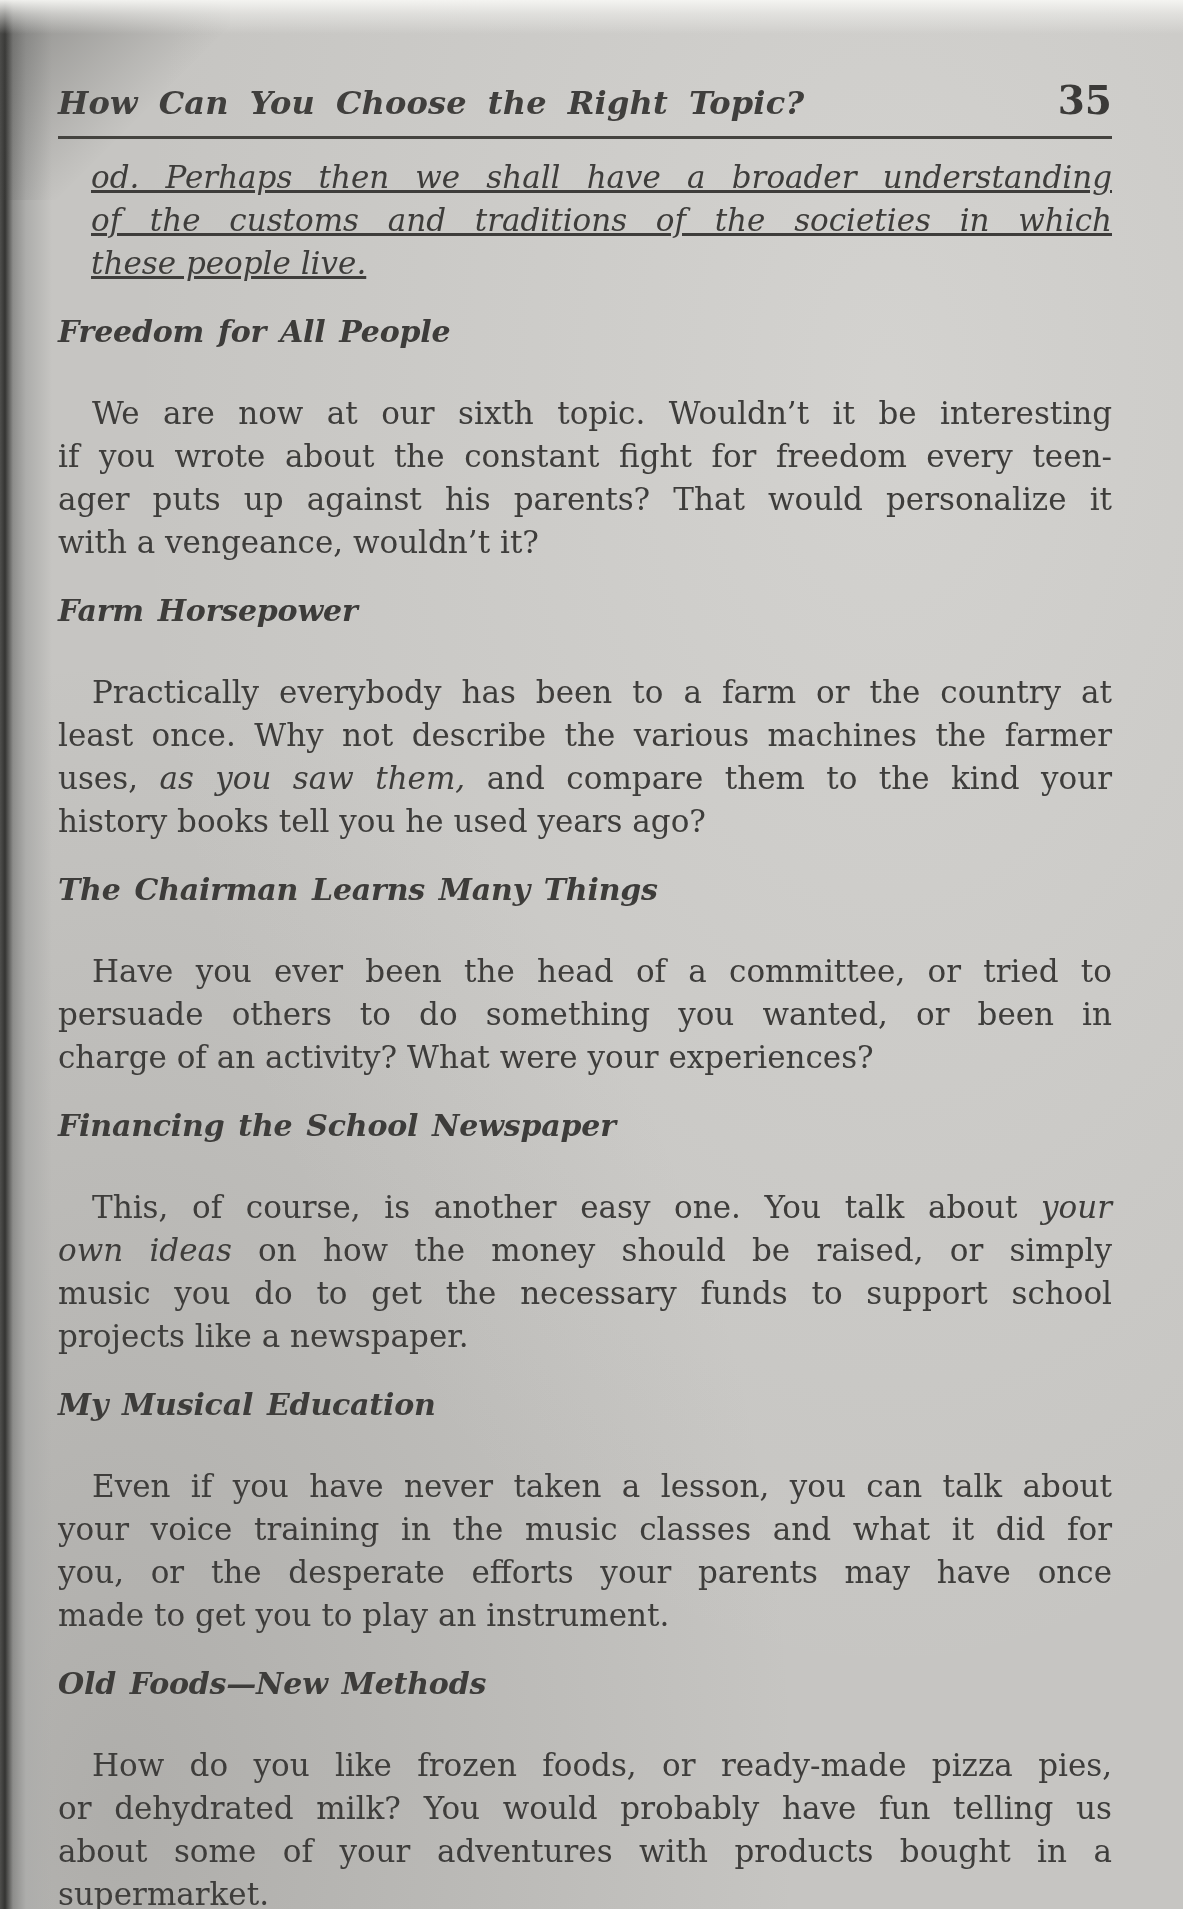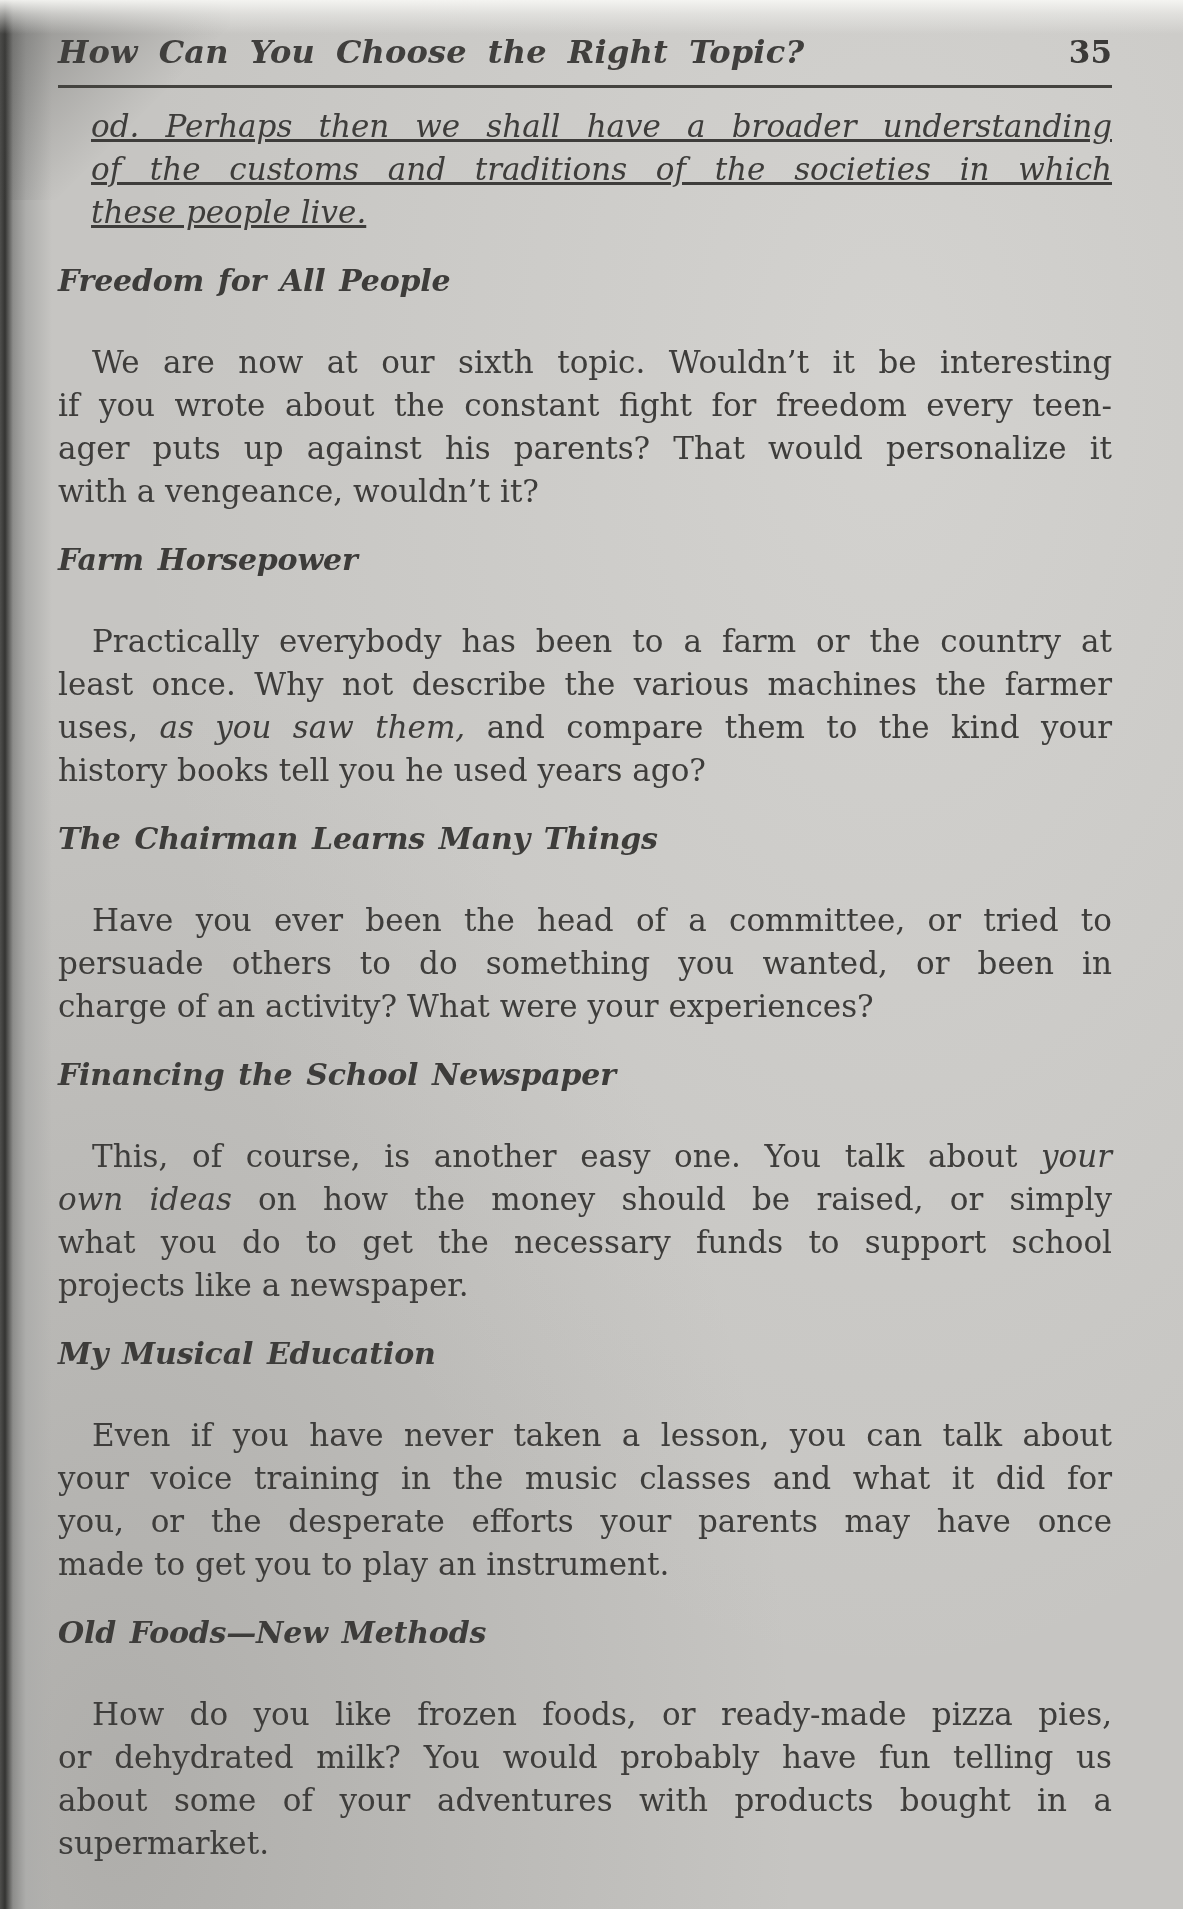--- a/index.html
+++ b/index.html
@@ -35,29 +35,29 @@
       rgba(246,246,243,0.95) 0px, rgba(240,240,237,0.55) 14px, rgba(0,0,0,0) 34px);
     z-index: 4;
   }
   
   .content {
     position: absolute; left: 58px; top: 0; width: 1054px;
     z-index: 5;
   }
   .running-head {
     display: flex; justify-content: space-between; align-items: baseline;
-    padding-top: 32px;
+    padding-top: 80px;
   }
   .head-title {
     font-size: 32px; font-weight: bold; font-style: italic;
     word-spacing: 0.30em; letter-spacing: 0.2px; color: #403f3d;
     line-height: 40px;
   }
   .head-page-num {
-    font-size: 31px; font-weight: bold; color: #3b3a38; line-height: 40px;
+    font-size: 39px; font-weight: bold; color: #3b3a38; line-height: 40px;
   }
   .head-rule {
     margin-top: 13px;
     border-top: 3px solid #44433f;
   }
   .intro-block {
     margin: 17px 0 0 33px;
     font-style: italic;
     text-decoration: underline;
   }
@@ -122,21 +122,21 @@
             <span class="line jl ind"><span>Have you ever been the head of a committee, or tried to</span></span>
             <span class="line jl"><span>persuade others to do something you wanted, or been in</span></span>
             <span class="line last"><span>charge of an activity? What were your experiences?</span></span>
           </p>
         </div>
         <div class="section">
           <h2>Financing the School Newspaper</h2>
           <p class="body-text">
             <span class="line jl ind"><span>This, of course, is another easy one. You talk about </span><em>your</em></span>
             <span class="line jl"><em>own ideas</em><span> on how the money should be raised, or simply</span></span>
-            <span class="line jl"><span>what you do to get the necessary funds to support school</span></span>
+            <span class="line jl"><span>music you do to get the necessary funds to support school</span></span>
             <span class="line last"><span>projects like a newspaper.</span></span>
           </p>
         </div>
         <div class="section">
           <h2>My Musical Education</h2>
           <p class="body-text">
             <span class="line jl ind"><span>Even if you have never taken a lesson, you can talk about</span></span>
             <span class="line jl"><span>your voice training in the music classes and what it did for</span></span>
             <span class="line jl"><span>you, or the desperate efforts your parents may have once</span></span>
             <span class="line last"><span>made to get you to play an instrument.</span></span>

